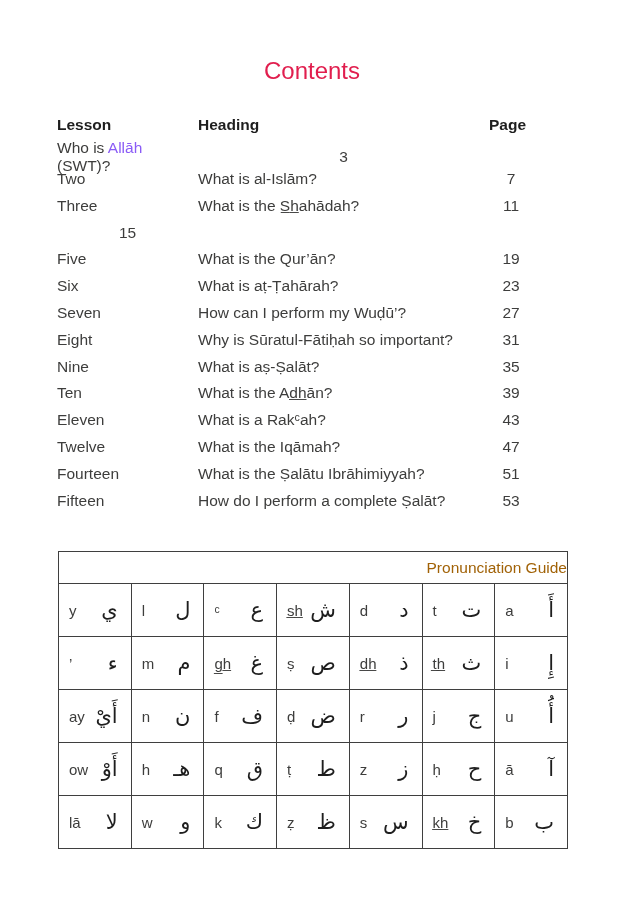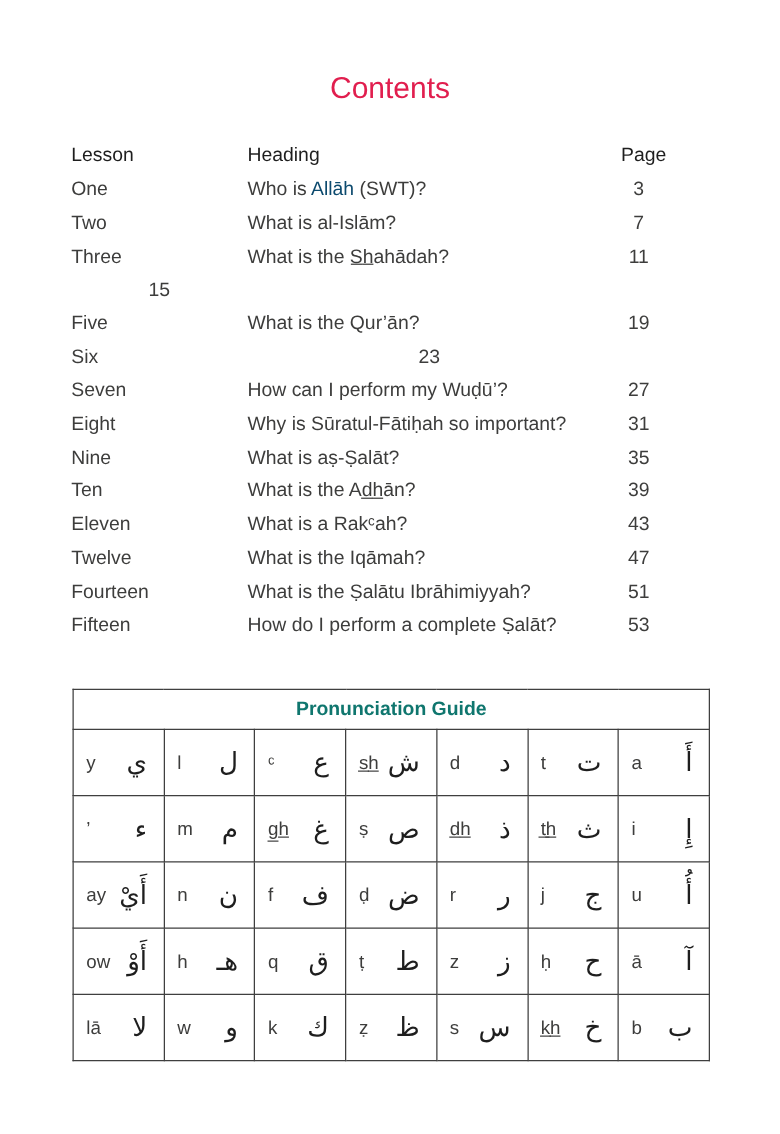--- a/index.html
+++ b/index.html
@@ -12,31 +12,31 @@
     position:absolute;top:57px;left:0;width:624px;text-align:center;
     font-size:24px;font-weight:normal;color:#e11e4e;
   }
   
   .toc{position:absolute;left:57px;top:112px;width:476px;}
   .toc-row{
     display:grid;grid-template-columns:141px 1fr 44px;
     height:26.8px;align-items:center;font-size:15.5px;
   }
   .toc-row .page-col{text-align:center;}
-  .toc-head{font-weight:normal;color:#1e1e1e;}
-  .toc-head .page-col{text-align:right;}
-  .green{color:#0c4a6e;}
+  .toc-head{font-weight:bold;color:#1e1e1e;}
+  .toc-head .page-col{text-align:left;}
+  .green{color:#8b5cf6;}
   
   .pron{
     position:absolute;left:58px;top:551px;width:510px;
     border-collapse:collapse;table-layout:fixed;
   }
   .pron th,.pron td{border:1px solid #3f3f3f;padding:0;}
   .pron th{
-    height:31px;text-align:center;font-size:15.5px;font-weight:bold;color:#0f766e;
+    height:31px;text-align:right;font-size:15.5px;font-weight:normal;color:#a16207;
   }
   .pron td{height:52px;}
   .cellflex{
     display:flex;justify-content:space-between;align-items:center;
     padding:0 13px 0 10px;height:100%;
   }
   .latin{
     font-size:15px;color:#3d3d3c;
     font-family:"Liberation Sans","DejaVu Sans",sans-serif;
   }
@@ -51,21 +51,20 @@
 <div class="page-title">Contents</div>
 
 <div class="toc">
   <div class="toc-row toc-head">
     <span>Lesson</span>
     <span>Heading</span>
     <span class="page-col">Page</span>
   </div>
 
   <div class="toc-row">
-    <span>One</span>
     <span><span>Who is </span><span class="green">Allāh</span><span> (SWT)?</span></span>
     <span class="page-col">3</span>
   </div>
   <div class="toc-row">
     <span>Two</span>
     <span>What is al-Islām?</span>
     <span class="page-col">7</span>
   </div>
   <div class="toc-row">
     <span>Three</span>
@@ -75,20 +74,21 @@
   <div class="toc-row">
     <span class="page-col">15</span>
   </div>
   <div class="toc-row">
     <span>Five</span>
     <span>What is the Qur’ān?</span>
     <span class="page-col">19</span>
   </div>
   <div class="toc-row">
     <span>Six</span>
+    <span>What is aṭ-Ṭahārah?</span>
     <span class="page-col">23</span>
   </div>
   <div class="toc-row">
     <span>Seven</span>
     <span>How can I perform my Wuḍū’?</span>
     <span class="page-col">27</span>
   </div>
   <div class="toc-row">
     <span>Eight</span>
     <span>Why is Sūratul-Fātiḥah so important?</span>

